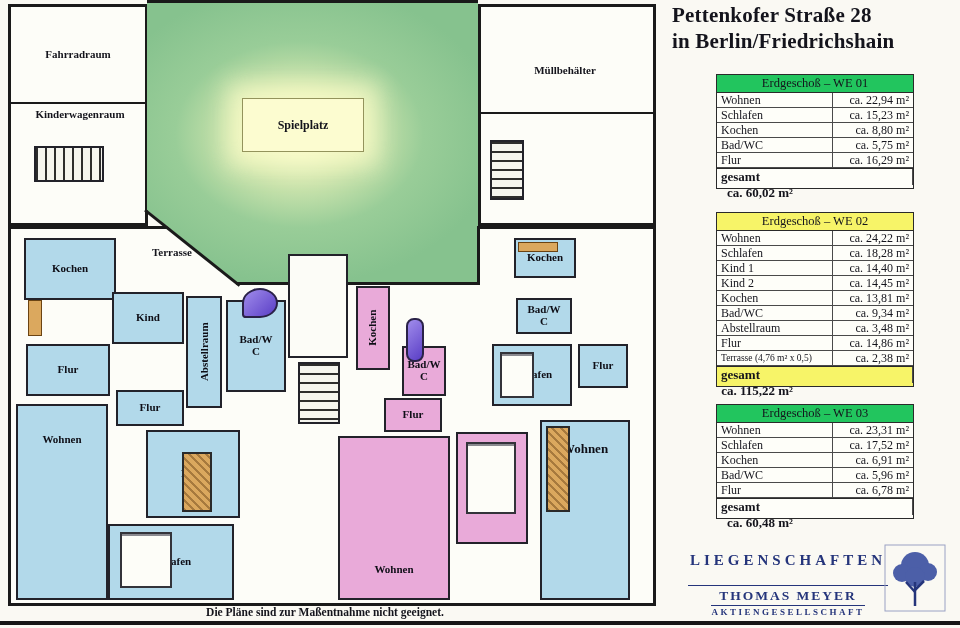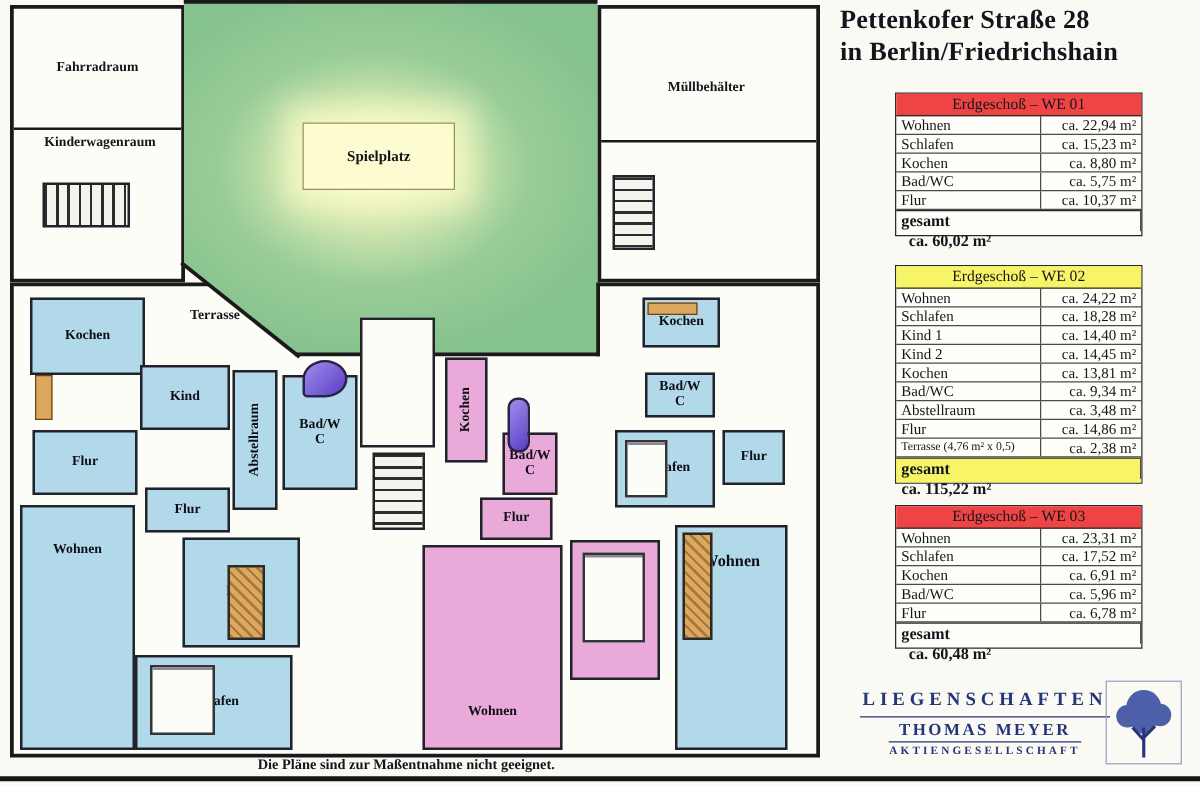--- a/index.html
+++ b/index.html
@@ -46,32 +46,32 @@
 
   .plan-caption { position:absolute; left:150px; top:606px; width:350px; text-align:center;
     font-weight:bold; font-size:11.5px; }
   .bottom-edge { position:absolute; left:0; top:621px; width:960px; height:4px; background:#161616; }
 
   
   .panel { position:absolute; left:660px; top:0; width:300px; height:452px; }
   .title { position:absolute; left:12px; top:2px; font-size:21px; font-weight:bold; line-height:1.25; letter-spacing:.2px; }
 
   .aptable { position:absolute; left:56px; width:198px; border:1px solid #2a2a2a; background:#fefef9; font-size:12px; }
-  .thead { border-bottom:1px solid #2a2a2a; text-align:center; font-size:12.5px; padding:1px 0; background:#ef4444; }
+  .thead { border-bottom:1px solid #2a2a2a; text-align:center; font-size:12.5px; padding:1px 0; background:#22c55e; }
   .thead.hl { background:#f7f468; }
   .trow { display:flex; border-bottom:1px solid #4a4a4a; height:15px; align-items:stretch; }
   .trow:last-child { border-bottom:none; }
   .trow .lab { flex:1; padding-left:4px; border-right:1px solid #4a4a4a; display:flex; align-items:center; }
   .trow .lab.small { font-size:9.5px;text-align:right; }
   .trow .val { width:80px; text-align:right; padding:0 4px 0 0; display:flex; align-items:center; justify-content:flex-end; }
   .trow.total { height:20px; font-weight:bold; font-size:13px; border-top:1px solid #2a2a2a;flex-direction:column; }
   .trow.total.hl { background:#f7f468; }
 
   .logo { position:absolute; left:28px; top:552px; width:200px; text-align:center; color:#25357b; }
-  .logo .l1 { font-size:15px; font-weight:bold; letter-spacing:4px; border-bottom:1.5px solid #25357b; padding-bottom:4px; white-space:nowrap; }
+  .logo .l1 { font-size:15px; font-weight:bold; letter-spacing:4px; border-bottom:1.5px solid #25357b; padding-bottom:16px; white-space:nowrap; }
   .logo .l2 { font-size:13.5px; font-weight:bold; letter-spacing:2px; margin-top:2px; display:inline-block; border-bottom:1.5px solid #25357b; padding:0 8px 1px; }
   .logo .l3 { font-size:9px; letter-spacing:2.5px; margin-top:1px;font-weight:bold; }
   .tree { position:absolute; left:196px; top:-8px; }
 </style>
 </head>
 <body>
 
 <div class="page">
 
   <div class="plan">
@@ -195,21 +195,21 @@
       <div class="trow">
           <span class="lab">Kochen</span>
           <span class="val">ca. 8,80 m²</span>
         </div>
       <div class="trow">
           <span class="lab">Bad/WC</span>
           <span class="val">ca. 5,75 m²</span>
         </div>
       <div class="trow">
           <span class="lab">Flur</span>
-          <span class="val">ca. 10,37 m²</span>
+          <span class="val">ca. 16,29 m²</span>
         </div>
       <div class="trow total">
           <span class="lab">gesamt</span>
           <span class="val">ca. 60,02 m²</span>
         </div>
     </div>
 
     <div class="aptable" style="top:212px;">
       <div class="thead hl">Erdgeschoß – WE 02</div>
       <div class="trow">

